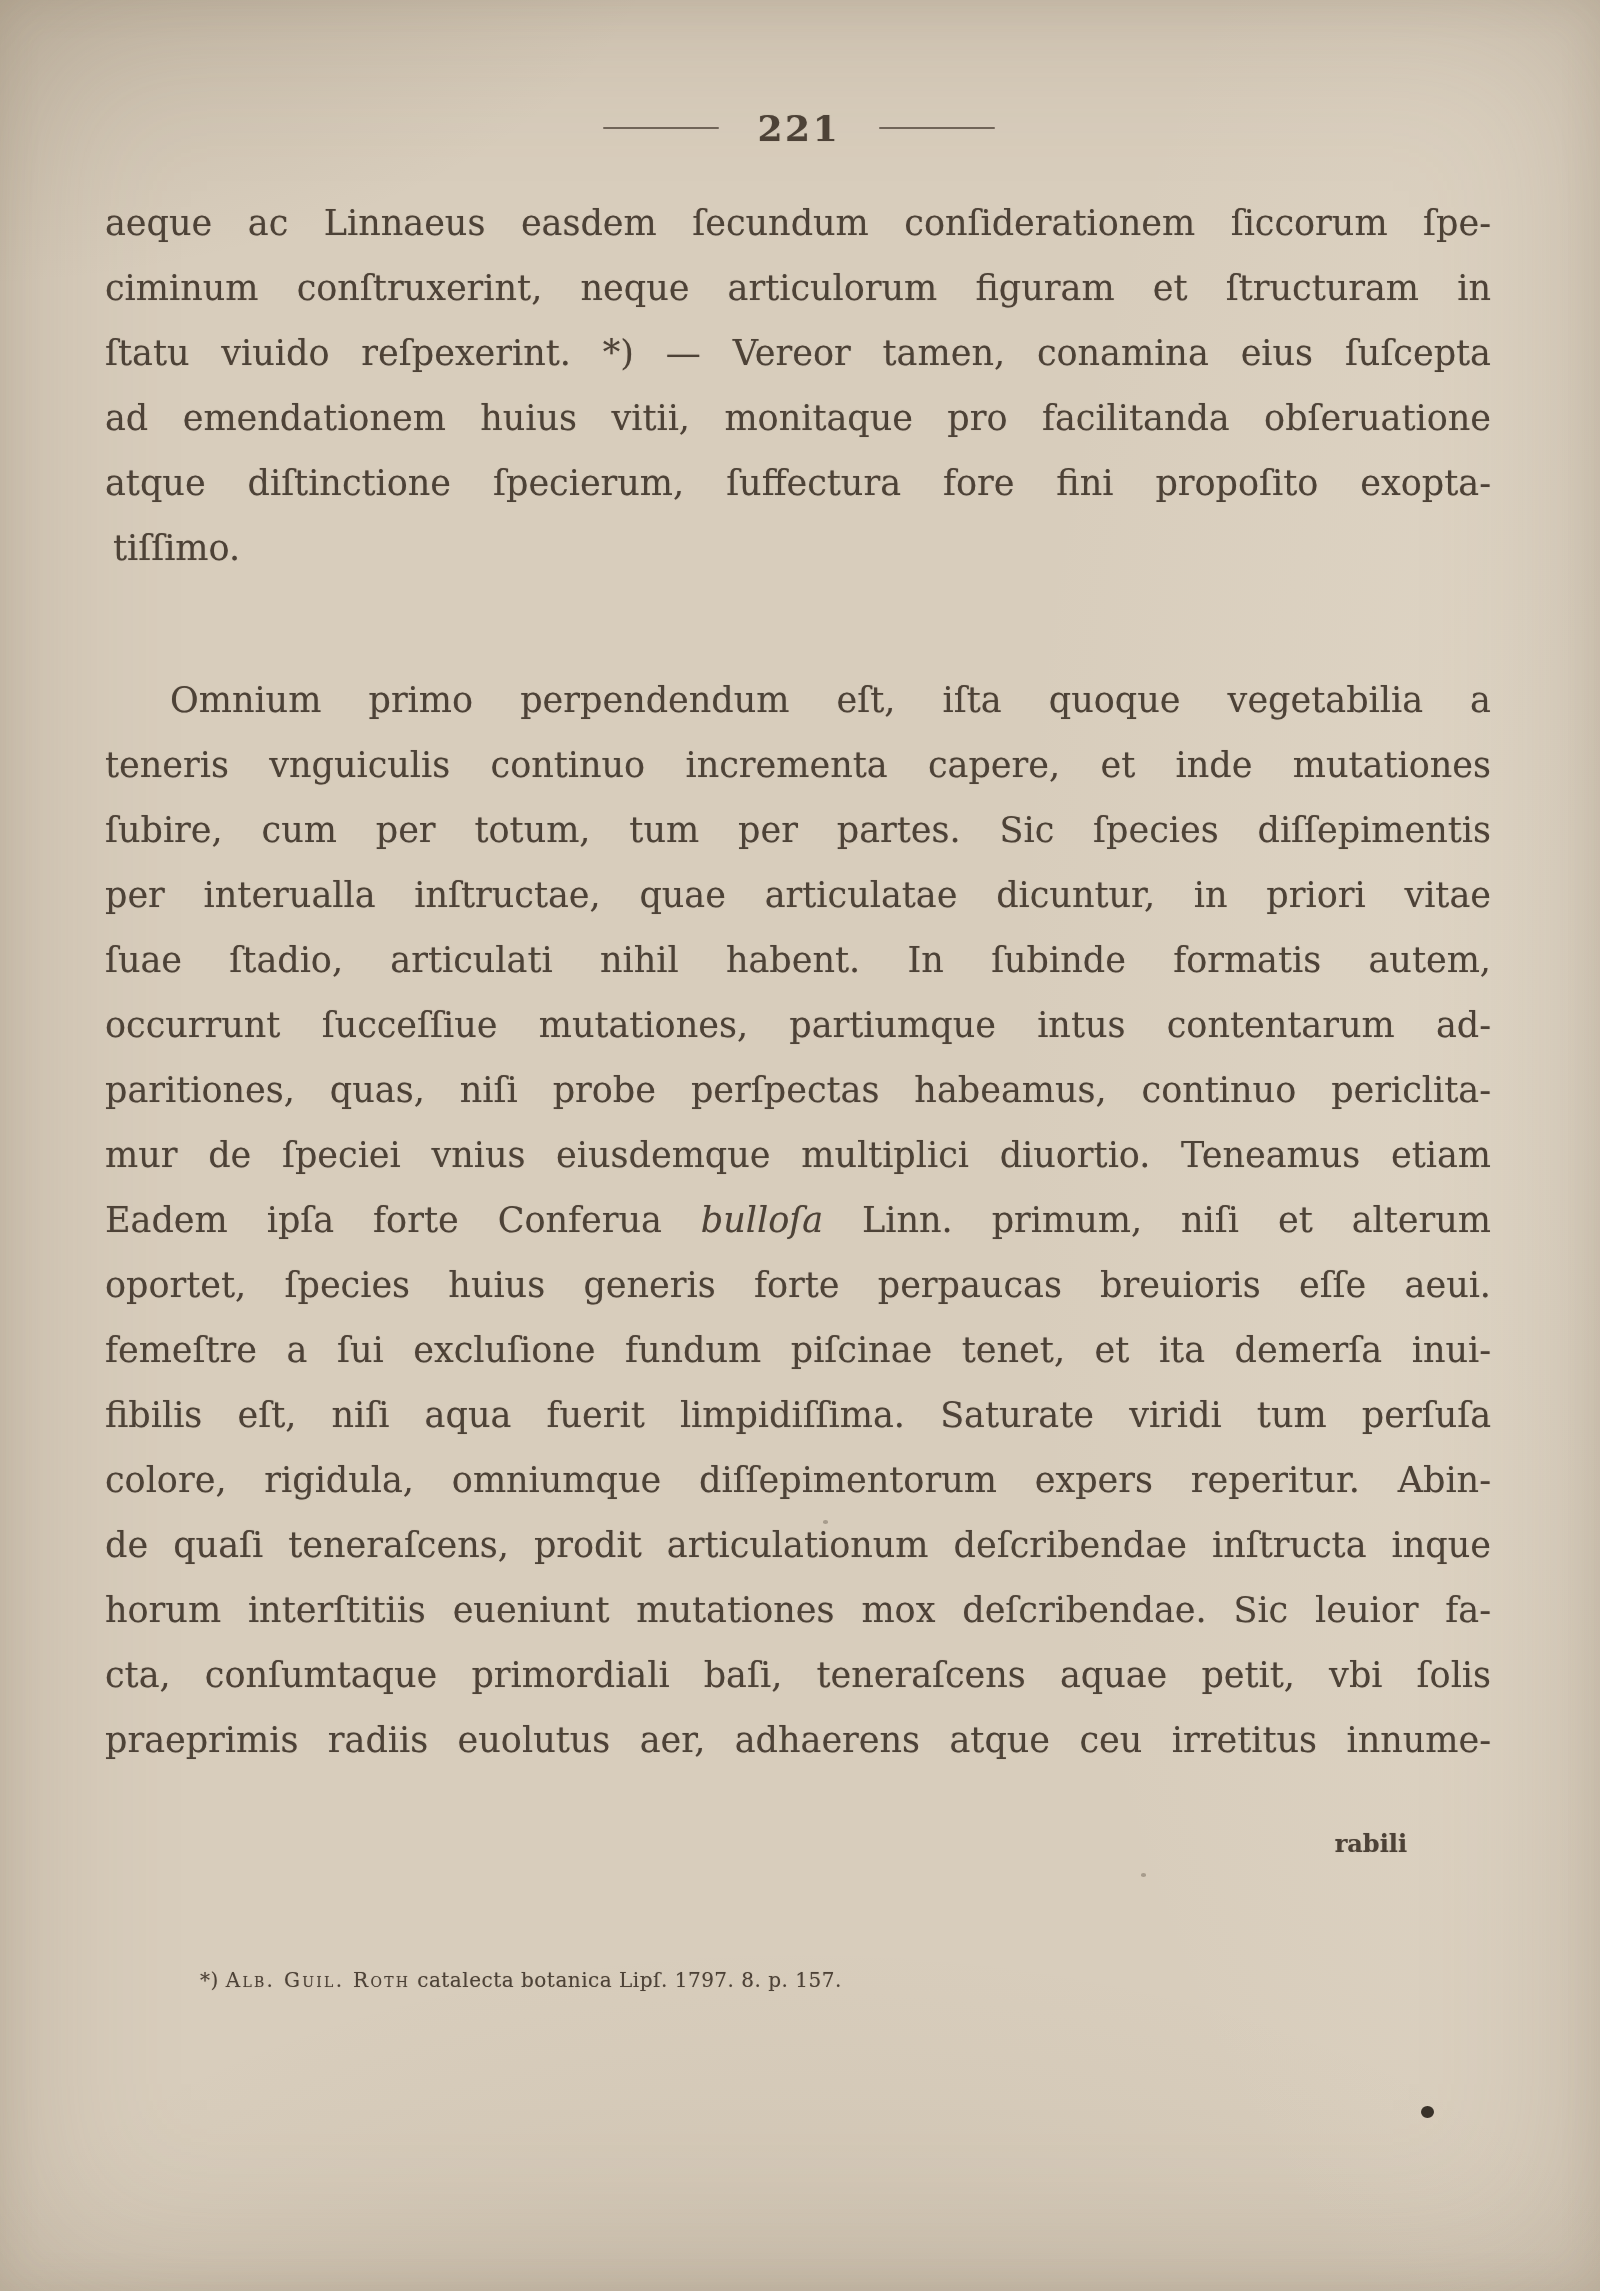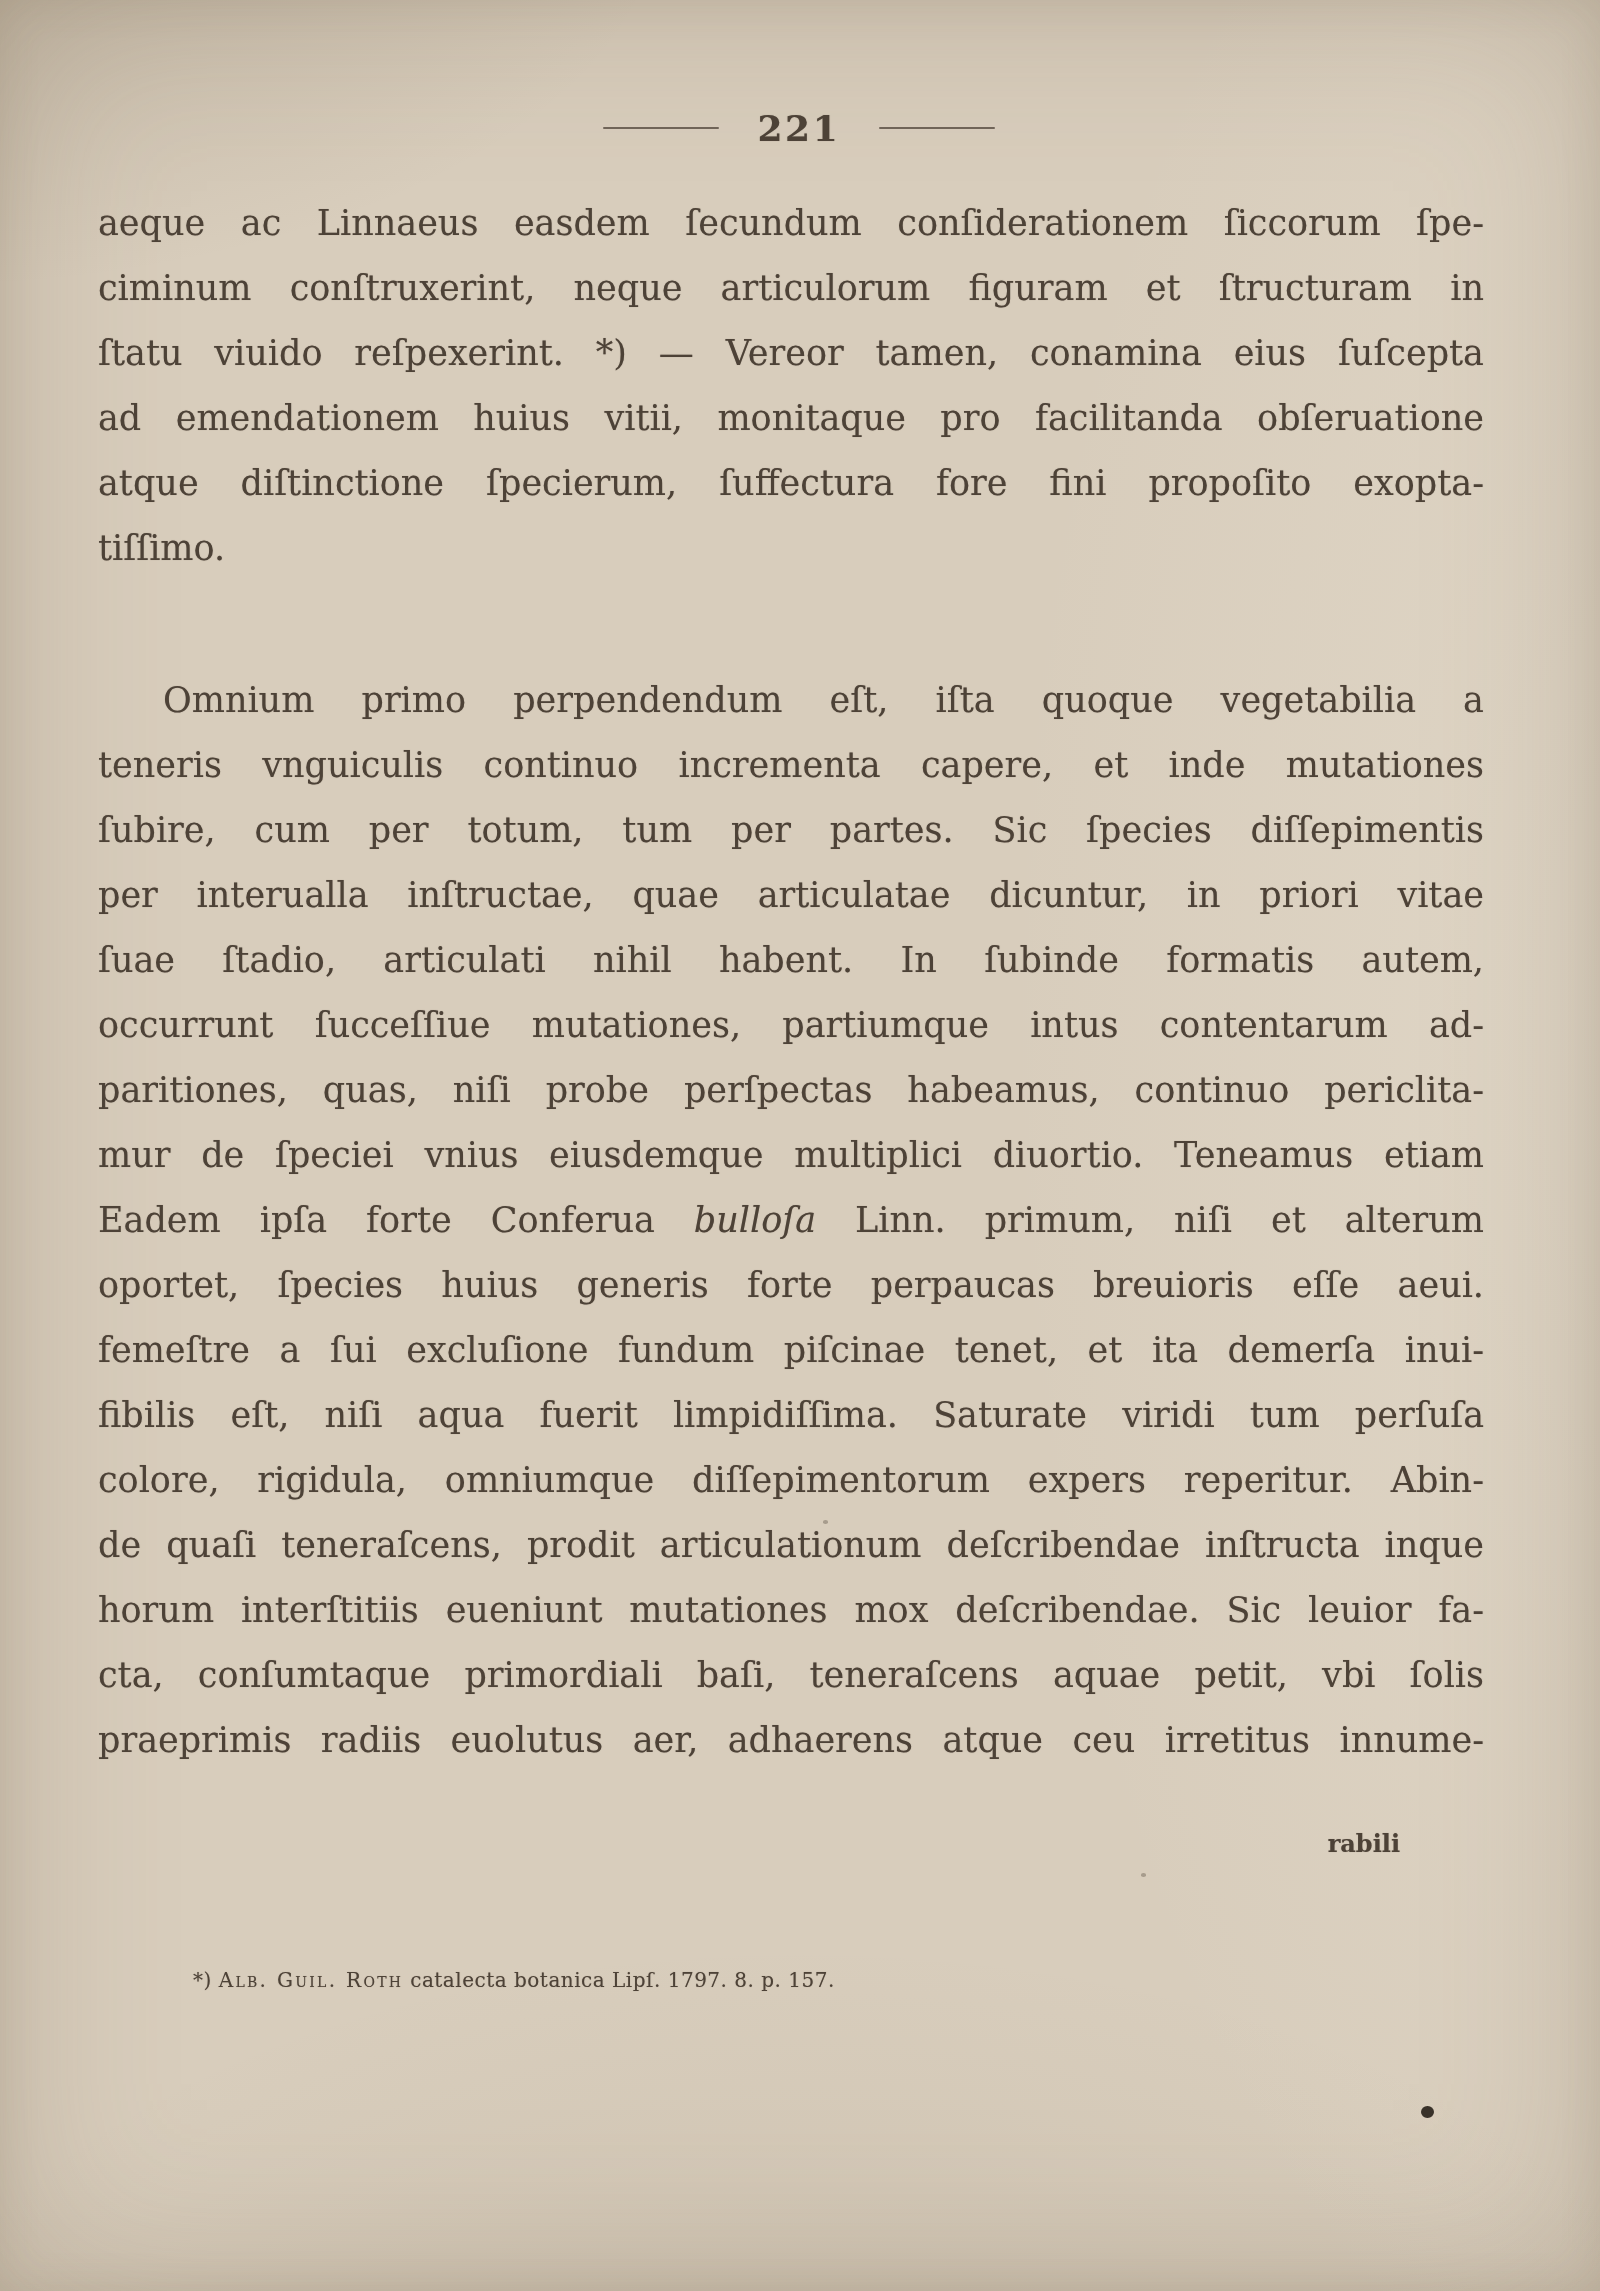--- a/index.html
+++ b/index.html
@@ -34,35 +34,36 @@
   .rule{
     display:inline-block;width:116px;height:2.7px;
     background:var(--ink);opacity:0.75;border-radius:1.8px;
   }
   .page-number{
     font-size:36px;font-weight:bold;letter-spacing:2.7px;
     text-shadow:0 0 0.9px rgba(77,66,55,0.45);
   }
   .text-block{
     position:absolute;
-    top:191px;left:98px;width:1386px;
+    top:191px;left:105px;width:1386px;
     font-size:35px;
     line-height:var(--lh);
     text-shadow:0 0 0.9px rgba(77,66,55,0.40);
   }
   .line{
     height:var(--lh);
     overflow:hidden;
     text-align:justify;
     text-align-last:justify;
     white-space:normal;
   }
   .line.nojust{
     text-align:center;
     text-align-last:left;
+    margin-left:8px;
   }
   .line.firstline{ text-indent:65px; }
   .para-gap{ height:87px; }
   .it{ font-style:italic; }
   .catchword-row{
     margin-top:38px;
     text-align:right;
     padding-right:84px;
     font-size:24px;
     font-weight:bold;

